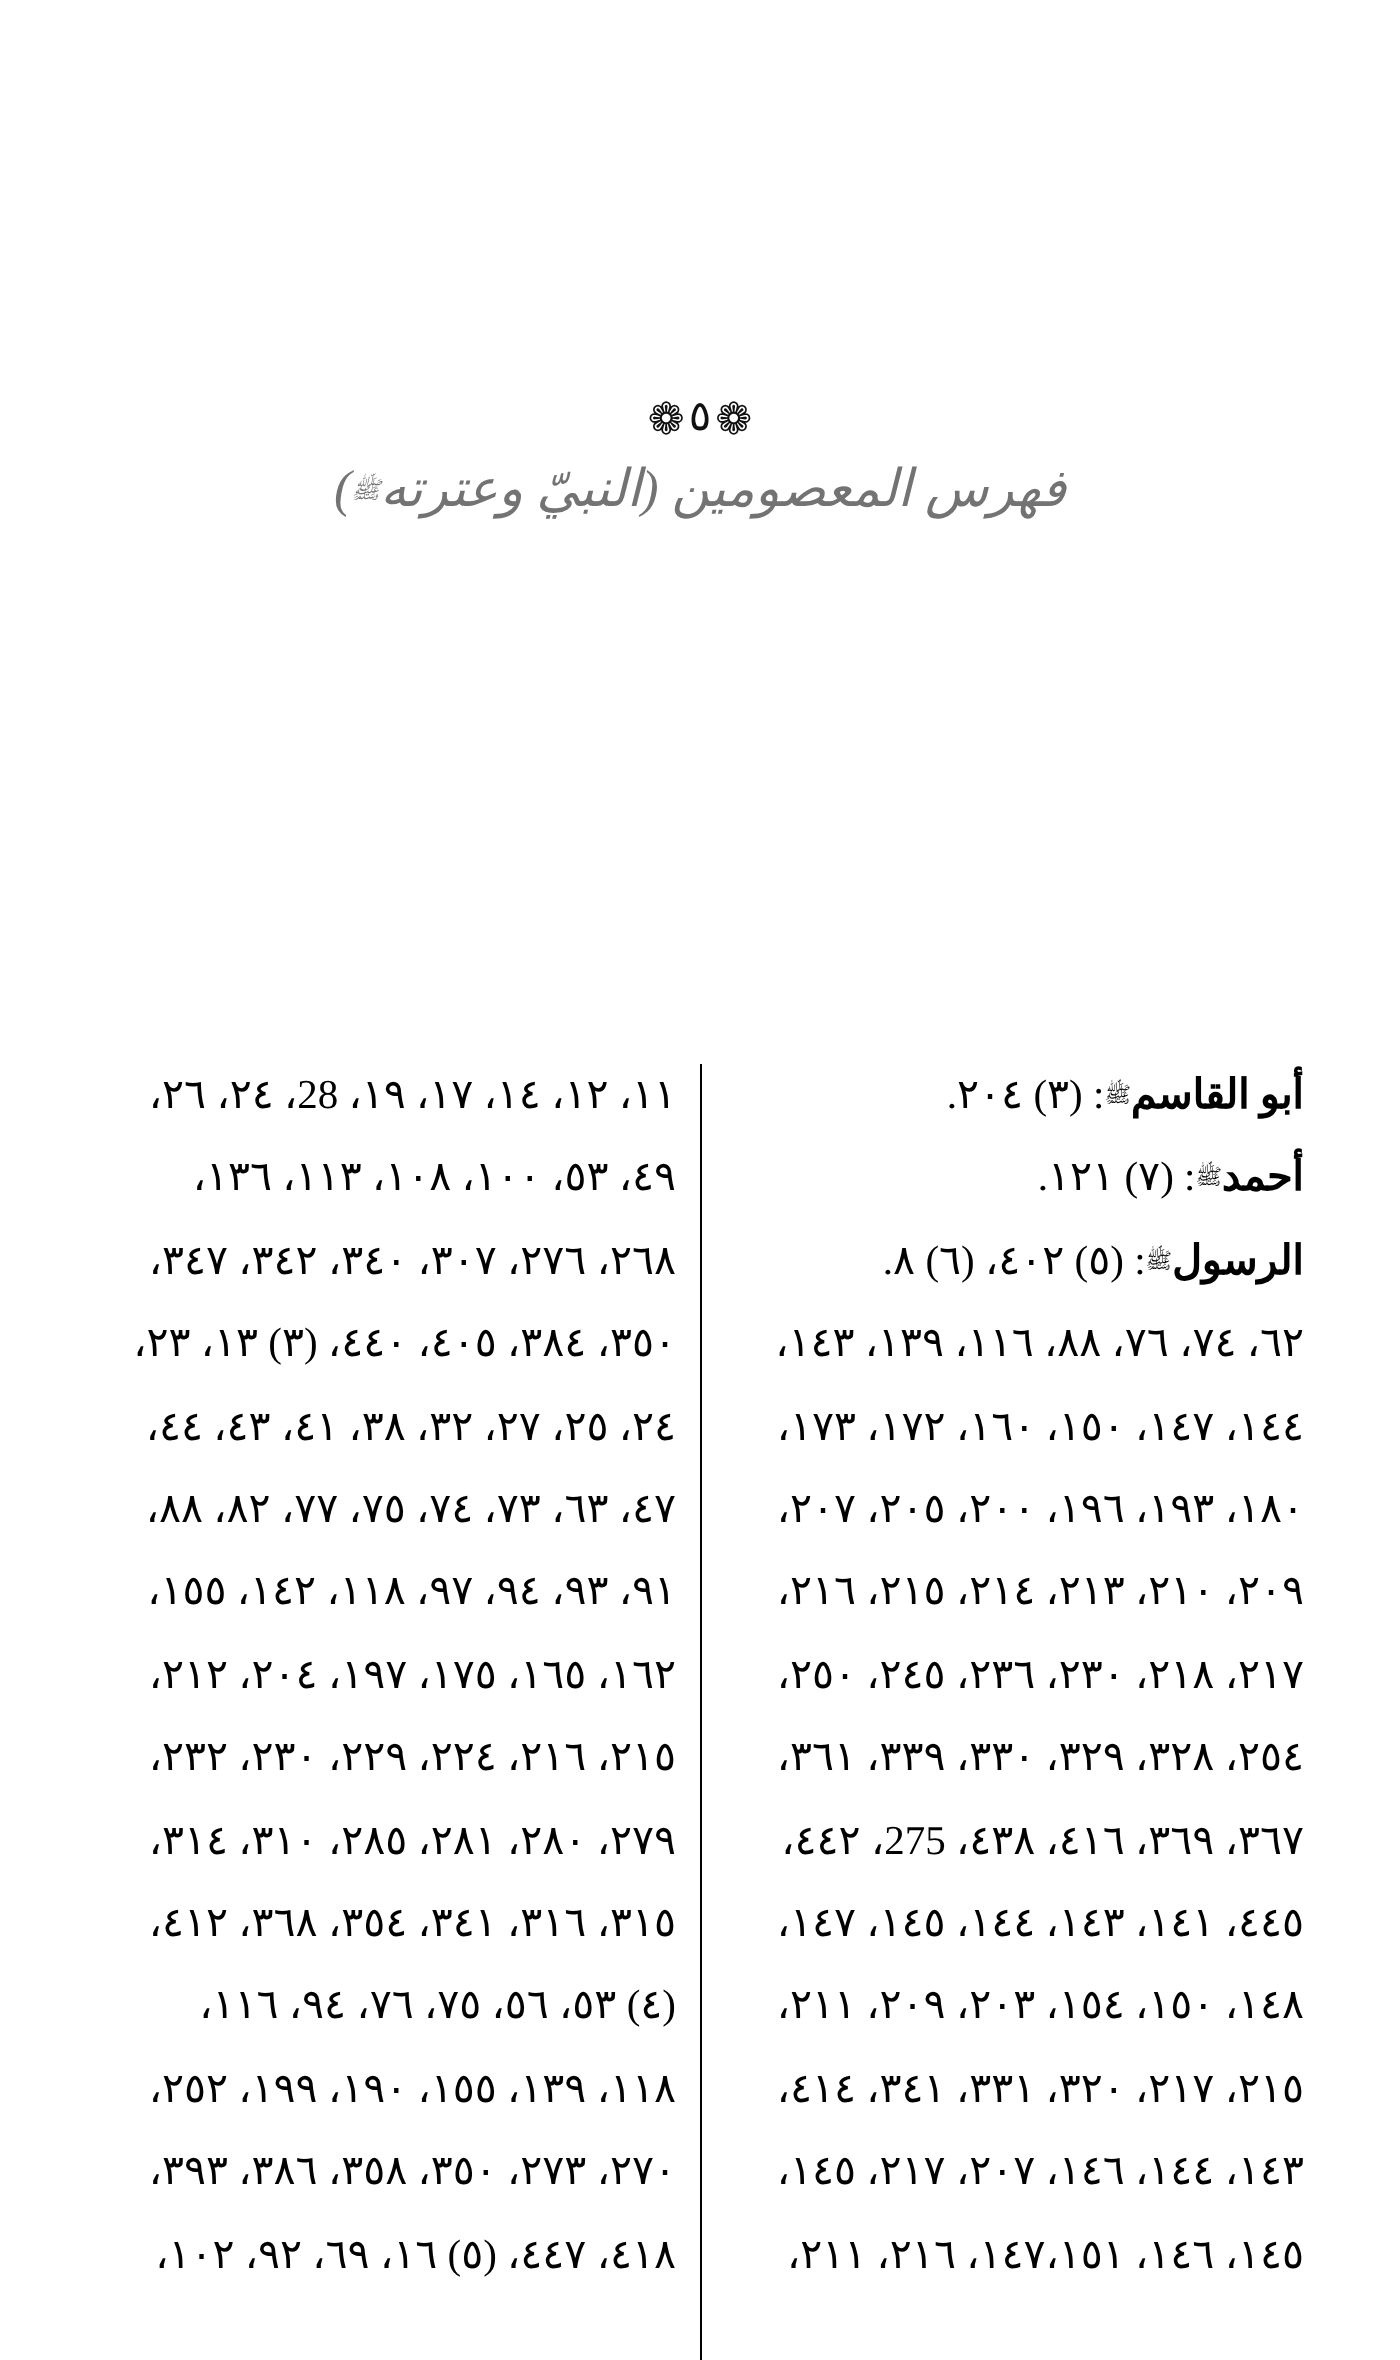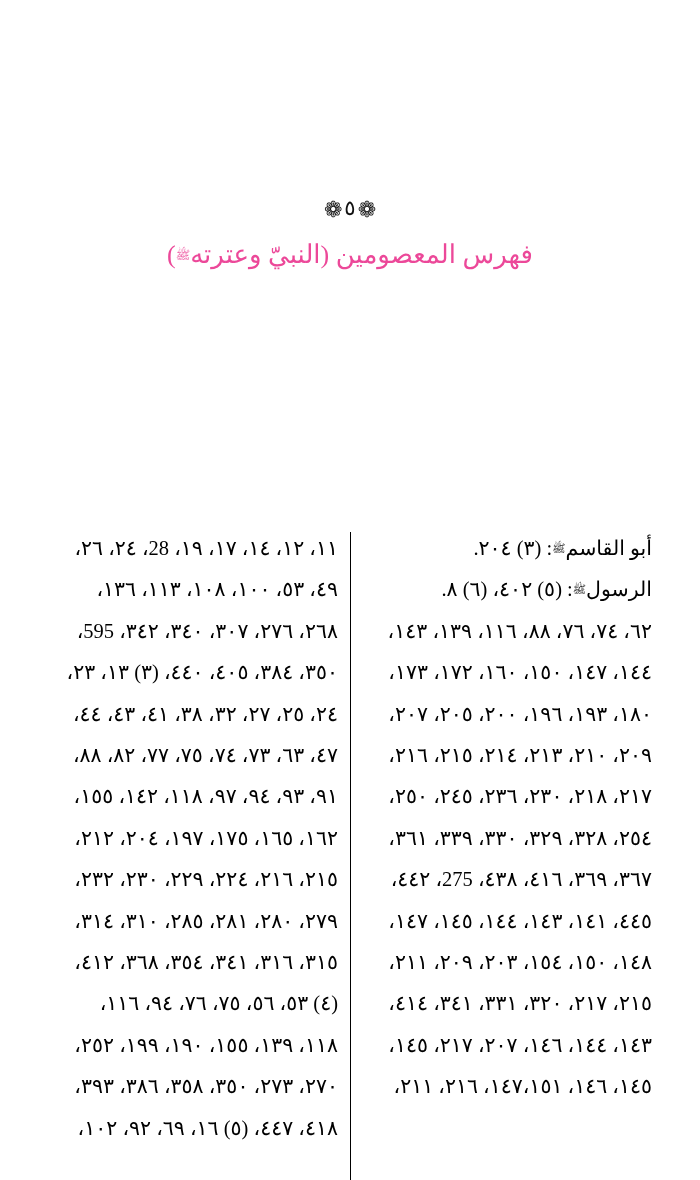--- a/index.html
+++ b/index.html
@@ -31,26 +31,27 @@
     line-height: 1;
     color: #111;
     white-space: nowrap;
   }
   .ornament-line .num {
     font-size: 21px;
     padding: 0 2px;
     vertical-align: 2px;
   }
   .page-title {
-    margin-top: 14px;
+    margin-top: 4px;
     font-size: 26px;
     font-weight: normal;
     line-height: 1.5;
-    color: #ec4899;
+    color: #737373;
     white-space: nowrap;
+    font-style: italic;
   }
   .page-title .honorific {
     font-size: 12px;
     vertical-align: 4px;
     letter-spacing: -1px;
   }
   .columns {
     position: absolute;
     top: 330px;
     right: 48px;
@@ -78,21 +79,21 @@
     width: 1px;
     background: #000;
     align-self: stretch;
     min-height: 735px;
     margin: 4px 0 0 0;
   }
   .entry {
     white-space: nowrap;
   }
   .entry .name {
-    font-weight: normal;
+    font-weight: bold;
   }
   .sig {
     font-size: 11px;
     vertical-align: 3px;
     letter-spacing: -1px;
   }
   .num-row {
     white-space: nowrap;
   }
 </style>
@@ -110,20 +111,23 @@
     </h1>
   </div>
 
   <div class="columns">
 
     <div class="col col-right">
       <div class="entry">
         <span class="name">أبو القاسم</span><span class="sig">ﷺ</span><span>: (٣) ٢٠٤.</span>
       </div>
       <div class="entry">
+        <span class="name">أحمد</span><span class="sig">ﷺ</span><span>: (٧) ١٢١.</span>
+      </div>
+      <div class="entry">
         <span class="name">الرسول</span><span class="sig">ﷺ</span><span>: (٥) ٤٠٢، (٦) ٨.</span>
       </div>
       <div class="num-row">٦٢، ٧٤، ٧٦، ٨٨، ١١٦، ١٣٩، ١٤٣،</div>
       <div class="num-row">١٤٤، ١٤٧، ١٥٠، ١٦٠، ١٧٢، ١٧٣،</div>
       <div class="num-row">١٨٠، ١٩٣، ١٩٦، ٢٠٠، ٢٠٥، ٢٠٧،</div>
       <div class="num-row">٢٠٩، ٢١٠، ٢١٣، ٢١٤، ٢١٥، ٢١٦،</div>
       <div class="num-row">٢١٧، ٢١٨، ٢٣٠، ٢٣٦، ٢٤٥، ٢٥٠،</div>
       <div class="num-row">٢٥٤، ٣٢٨، ٣٢٩، ٣٣٠، ٣٣٩، ٣٦١،</div>
       <div class="num-row">٣٦٧، ٣٦٩، ٤١٦، ٤٣٨، 275، ٤٤٢،</div>
       <div class="num-row">٤٤٥، ١٤١، ١٤٣، ١٤٤، ١٤٥، ١٤٧،</div>
@@ -132,21 +136,21 @@
       <div class="num-row">١٤٣، ١٤٤، ١٤٦، ٢٠٧، ٢١٧، ١٤٥،</div>
       <div class="num-row">١٤٥، ١٤٦، ١٤٧،١٥١، ٢١٦، ٢١١،</div>
 
     </div>
 
     <div class="divider"></div>
 
     <div class="col col-left">
       <div class="num-row">١١، ١٢، ١٤، ١٧، ١٩، 28، ٢٤، ٢٦،</div>
       <div class="num-row">٤٩، ٥٣، ١٠٠، ١٠٨، ١١٣، ١٣٦،</div>
-      <div class="num-row">٢٦٨، ٢٧٦، ٣٠٧، ٣٤٠، ٣٤٢، 595،</div>
+      <div class="num-row">٢٦٨، ٢٧٦، ٣٠٧، ٣٤٠، ٣٤٢، ٣٤٧،</div>
       <div class="num-row">٣٥٠، ٣٨٤، ٤٠٥، ٤٤٠، (٣) ١٣، ٢٣،</div>
       <div class="num-row">٢٤، ٢٥، ٢٧، ٣٢، ٣٨، ٤١، ٤٣، ٤٤،</div>
       <div class="num-row">٤٧، ٦٣، ٧٣، ٧٤، ٧٥، ٧٧، ٨٢، ٨٨،</div>
       <div class="num-row">٩١، ٩٣، ٩٤، ٩٧، ١١٨، ١٤٢، ١٥٥،</div>
       <div class="num-row">١٦٢، ١٦٥، ١٧٥، ١٩٧، ٢٠٤، ٢١٢،</div>
       <div class="num-row">٢١٥، ٢١٦، ٢٢٤، ٢٢٩، ٢٣٠، ٢٣٢،</div>
       <div class="num-row">٢٧٩، ٢٨٠، ٢٨١، ٢٨٥، ٣١٠، ٣١٤،</div>
       <div class="num-row">٣١٥، ٣١٦، ٣٤١، ٣٥٤، ٣٦٨، ٤١٢،</div>
       <div class="num-row">(٤) ٥٣، ٥٦، ٧٥، ٧٦، ٩٤، ١١٦،</div>
       <div class="num-row">١١٨، ١٣٩، ١٥٥، ١٩٠، ١٩٩، ٢٥٢،</div>

